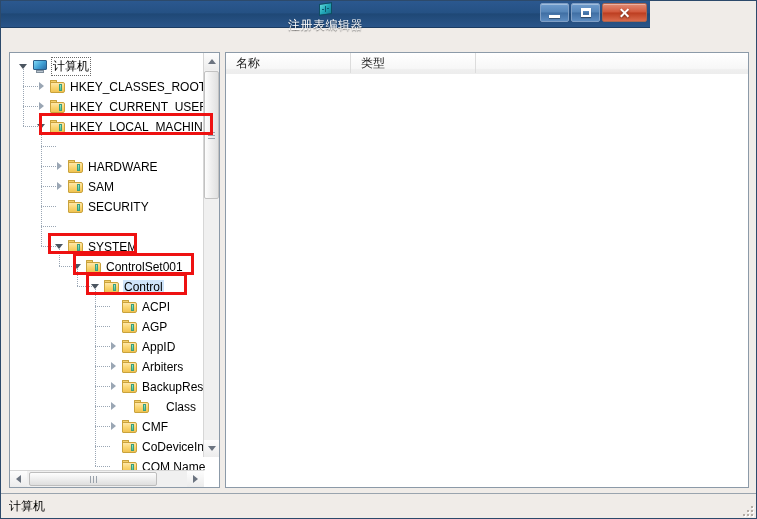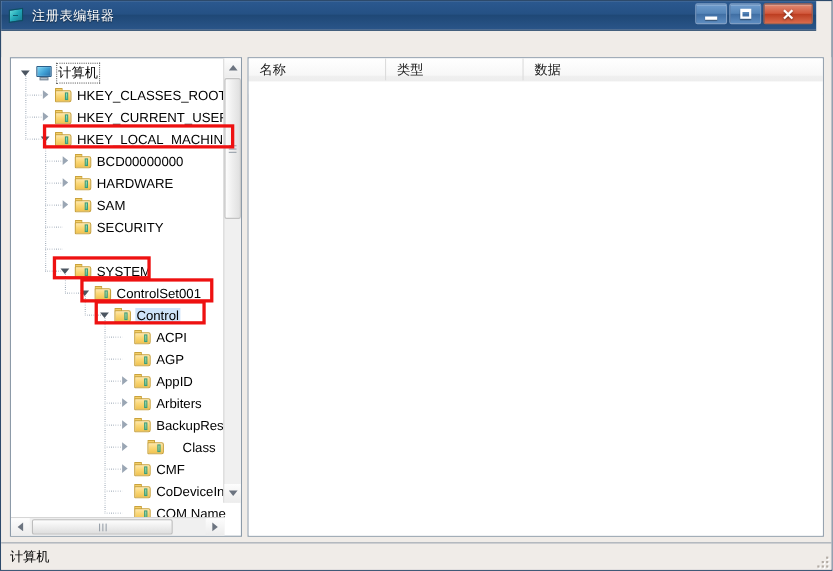--- a/index.html
+++ b/index.html
@@ -10,24 +10,24 @@
   }
   #app{
     position:relative; width:757px; height:519px;
     background:#f0ece8;
     border:1px solid #2d4a6b;
     overflow:hidden;
   }
 
   
   .titlebar{
-    position:absolute; left:0; top:0; width:741px; height:27px;
+    position:absolute; left:0; top:0; width:649px; height:27px;
     background:linear-gradient(to bottom,#2b588f 0%,#255184 45%,#1f4876 50%,#2a5589 100%);
     border-bottom:1px solid #1b3c63;
-    display:flex; align-items:center;
+    display:flex; align-items:center;flex-direction:column;
   }
   .title-icon{
     width:16px; height:16px; margin-left:6px; margin-right:6px;
     position:relative; flex:none;
   }
   .title-icon .cube{
     position:absolute; left:1px; top:2px; width:13px; height:12px;
     background:linear-gradient(135deg,#5fd8d8 0%,#22a8b8 50%,#1a7f95 100%);
     border:1px solid #0d4f63;
     transform:skewY(-8deg);
@@ -334,29 +334,20 @@
           <div class="node" style="left: 26px; top: 64px;">
             <div class="expander expanded"></div>
             <div class="folder">
               <div class="ft"></div>
               <div class="fb"></div>
               <div class="fs"></div>
             </div>
             <span class="node-label">HKEY_LOCAL_MACHINE</span>
           </div>
           <div class="hline" style="left: 31px; top: 93px; width: 16px;"></div>
-          <div class="node" style="left: 44px; top: 84px;">
-            <div class="expander collapsed"></div>
-            <div class="folder">
-              <div class="ft"></div>
-              <div class="fb"></div>
-              <div class="fs"></div>
-            </div>
-            <span class="node-label">BCD00000000</span>
-          </div>
           <div class="hline" style="left: 31px; top: 113px; width: 16px;"></div>
           <div class="node" style="left: 44px; top: 104px;">
             <div class="expander collapsed"></div>
             <div class="folder">
               <div class="ft"></div>
               <div class="fb"></div>
               <div class="fs"></div>
             </div>
             <span class="node-label">HARDWARE</span>
           </div>
@@ -525,21 +516,20 @@
         <div class="sb-arrow-r">
           <div class="tri-r"></div>
         </div>
       </div>
     </div>
 
     <div class="list-pane">
       <div class="list-header">
         <div class="col name">名称</div>
         <div class="col type">类型</div>
-        <div class="col data">数据</div>
       </div>
       <div class="list-body" id="list-body"></div>
     </div>
 
   </div>
 
   <div class="statusbar">
     <div class="status-text">计算机</div>
     <div class="resize-grip">
       <i style="right:0px;bottom:0px;"></i>

